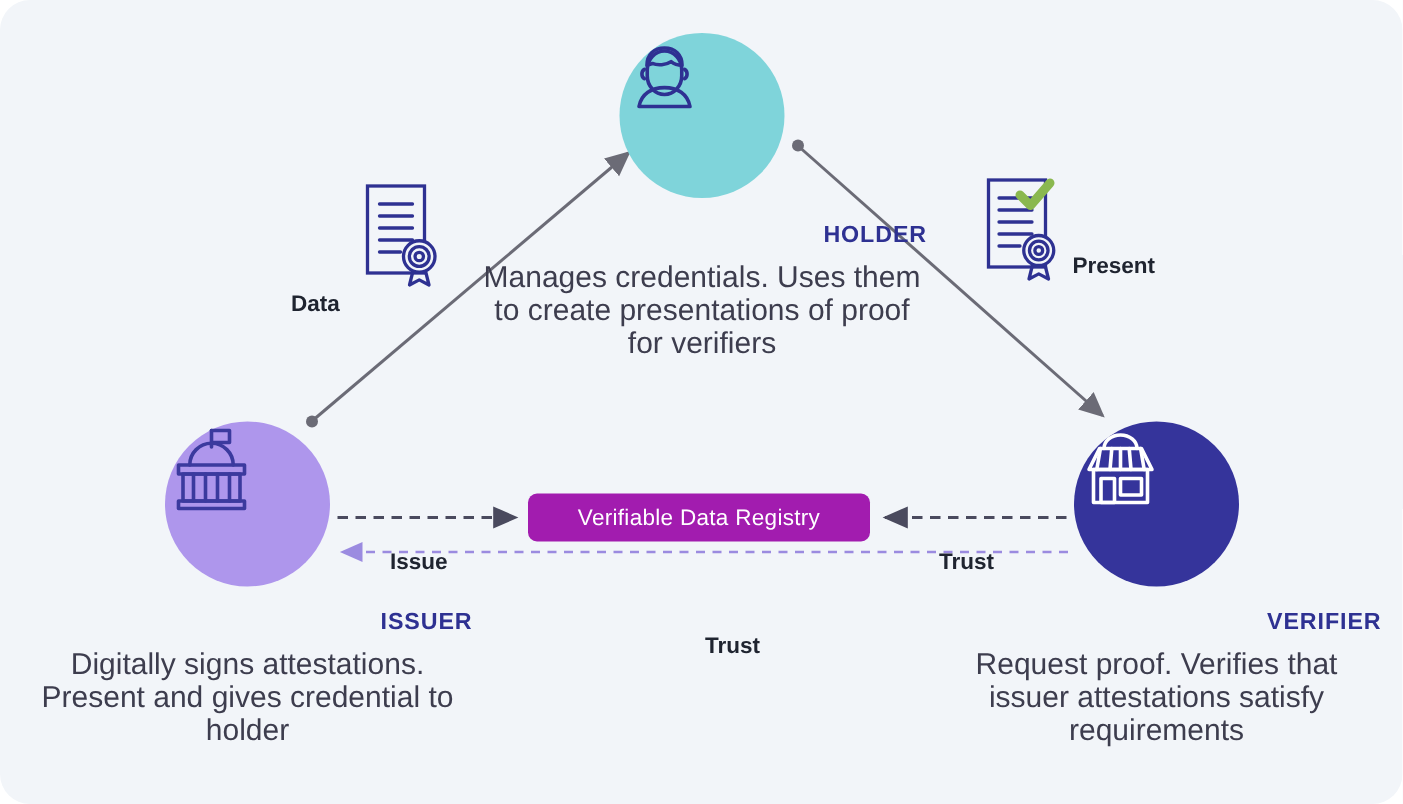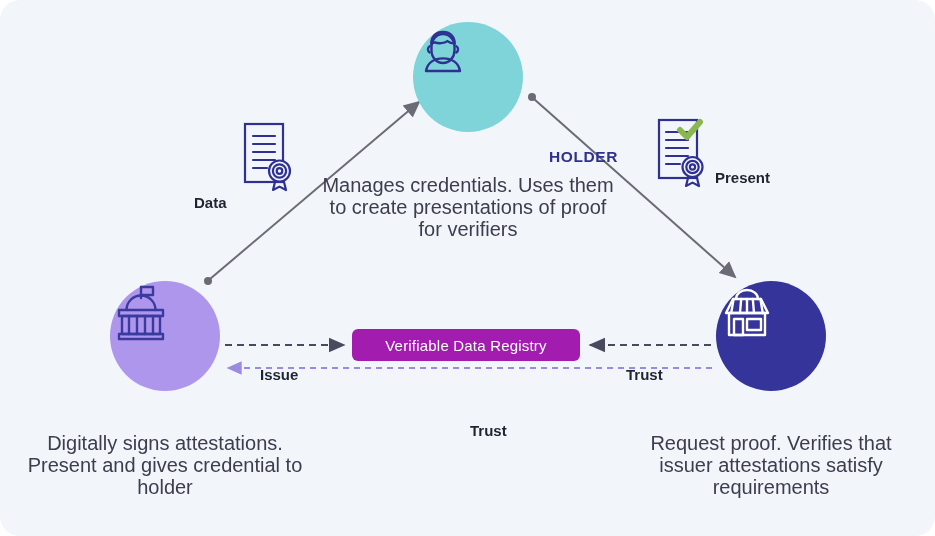--- a/index.html
+++ b/index.html
@@ -77,34 +77,36 @@
           <path d="M31 6 v11"></path>
           <path d="M31 6 h12 v8 h-12"></path>
           <path d="M16.5 29 a14.5 14.5 0 0 1 29 0"></path>
           <rect x="9" y="29" width="44" height="6"></rect>
           <rect x="12" y="35" width="38" height="18"></rect>
           <path d="M19 35 v18 M27 35 v18 M35 35 v18 M43 35 v18"></path>
           <rect x="9" y="53" width="44" height="5"></rect>
         </g>
       </svg>
     </div>
+    <div class="role-title" style="left:15px;top:406px;">ISSUER</div>
     <div class="role-desc" style="left:15px;top:432px;">Digitally signs attestations. Present and gives credential to holder</div>
 
     <div class="circle" style="left:716px;top:281px;width:110px;height:110px;background:#35349b;">
       <svg width="62" height="62" viewBox="0 0 62 62">
         <g fill="none" stroke="#ffffff" stroke-width="2.4" stroke-linecap="round" stroke-linejoin="round">
           <path d="M20 18 a11 9 0 0 1 22 0"></path>
           <path d="M10 32 l7-14 h28 l7 14 z"></path>
           <path d="M17.6 18 l-2.4 14 M25.2 18 l-1.2 14 M31 18 v14 M36.8 18 l1.2 14 M44.4 18 l2.4 14"></path>
           <rect x="13" y="32" width="36" height="22"></rect>
           <rect x="18" y="38" width="9" height="16"></rect>
           <rect x="31" y="38" width="14" height="11"></rect>
         </g>
       </svg>
     </div>
+    <div class="role-title" style="left:621px;top:406px;">VERIFIER</div>
     <div class="role-desc" style="left:621px;top:432px;">Request proof. Verifies that issuer attestations satisfy requirements</div>
 
     <div class="registry">
       <span>Verifiable Data Registry</span>
     </div>
 
     <div class="cert" style="left:243px;top:122px;">
       <svg width="54" height="72" viewBox="0 0 54 72">
         <rect x="2" y="2" width="38" height="58" fill="none" stroke="#2e3192" stroke-width="2.2"></rect>
         <g stroke="#2e3192" stroke-width="2.2" stroke-linecap="round">

